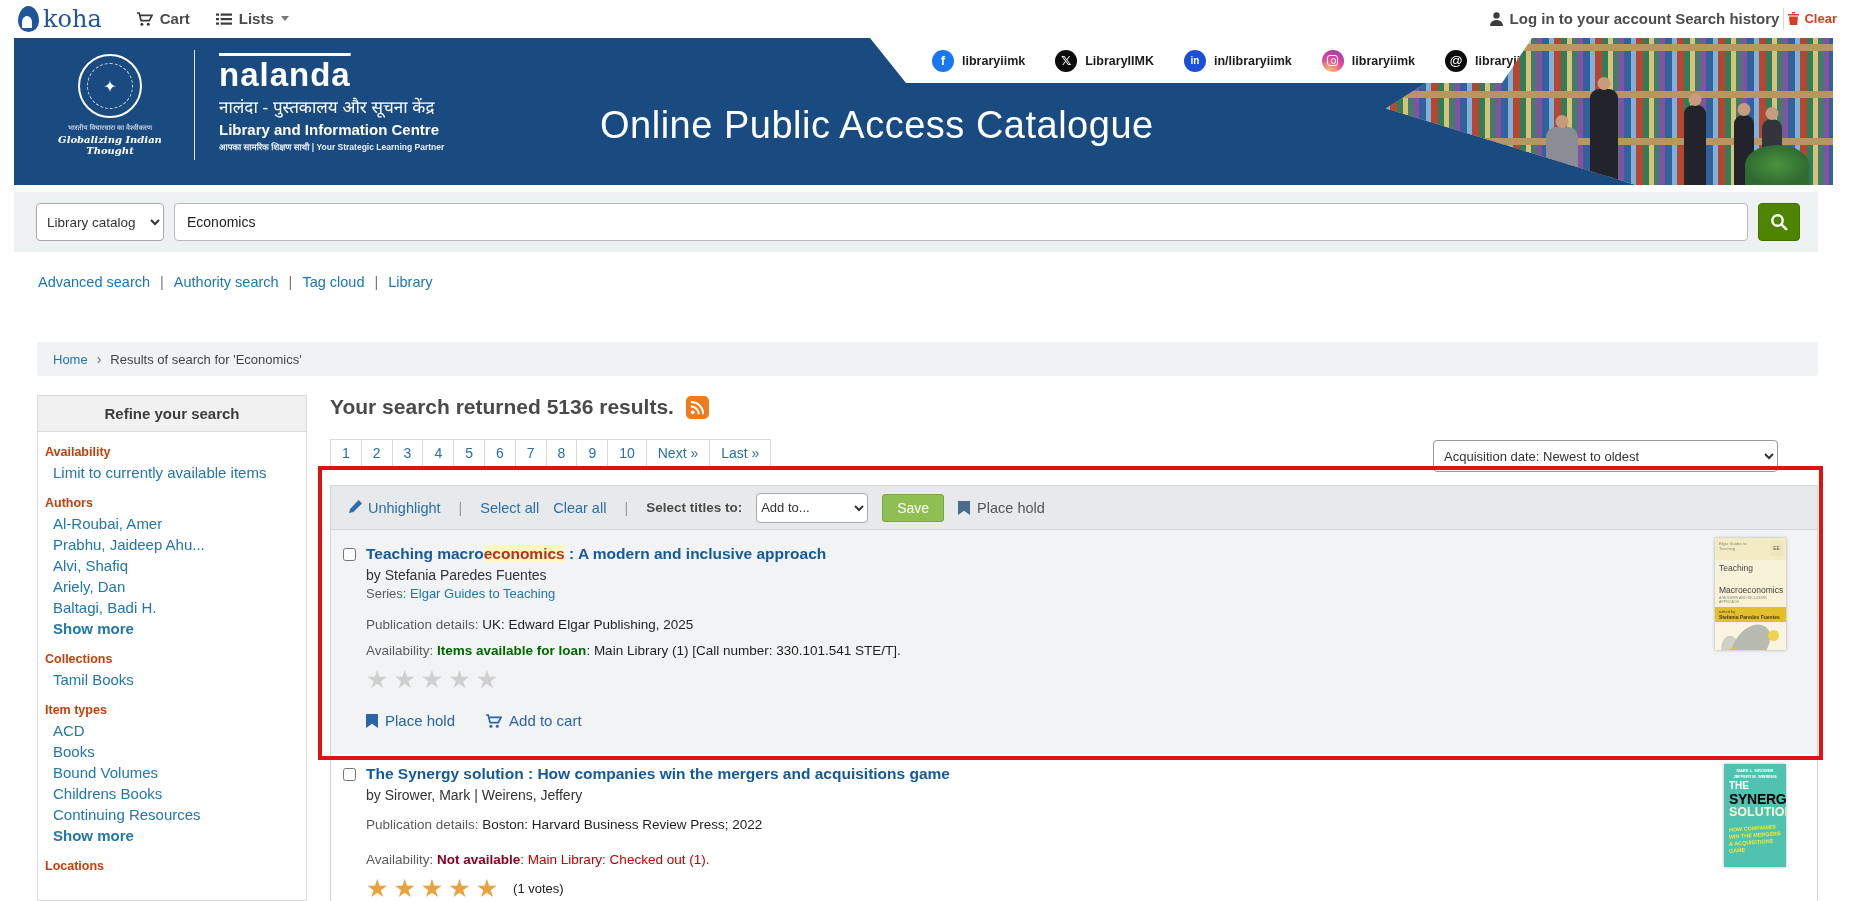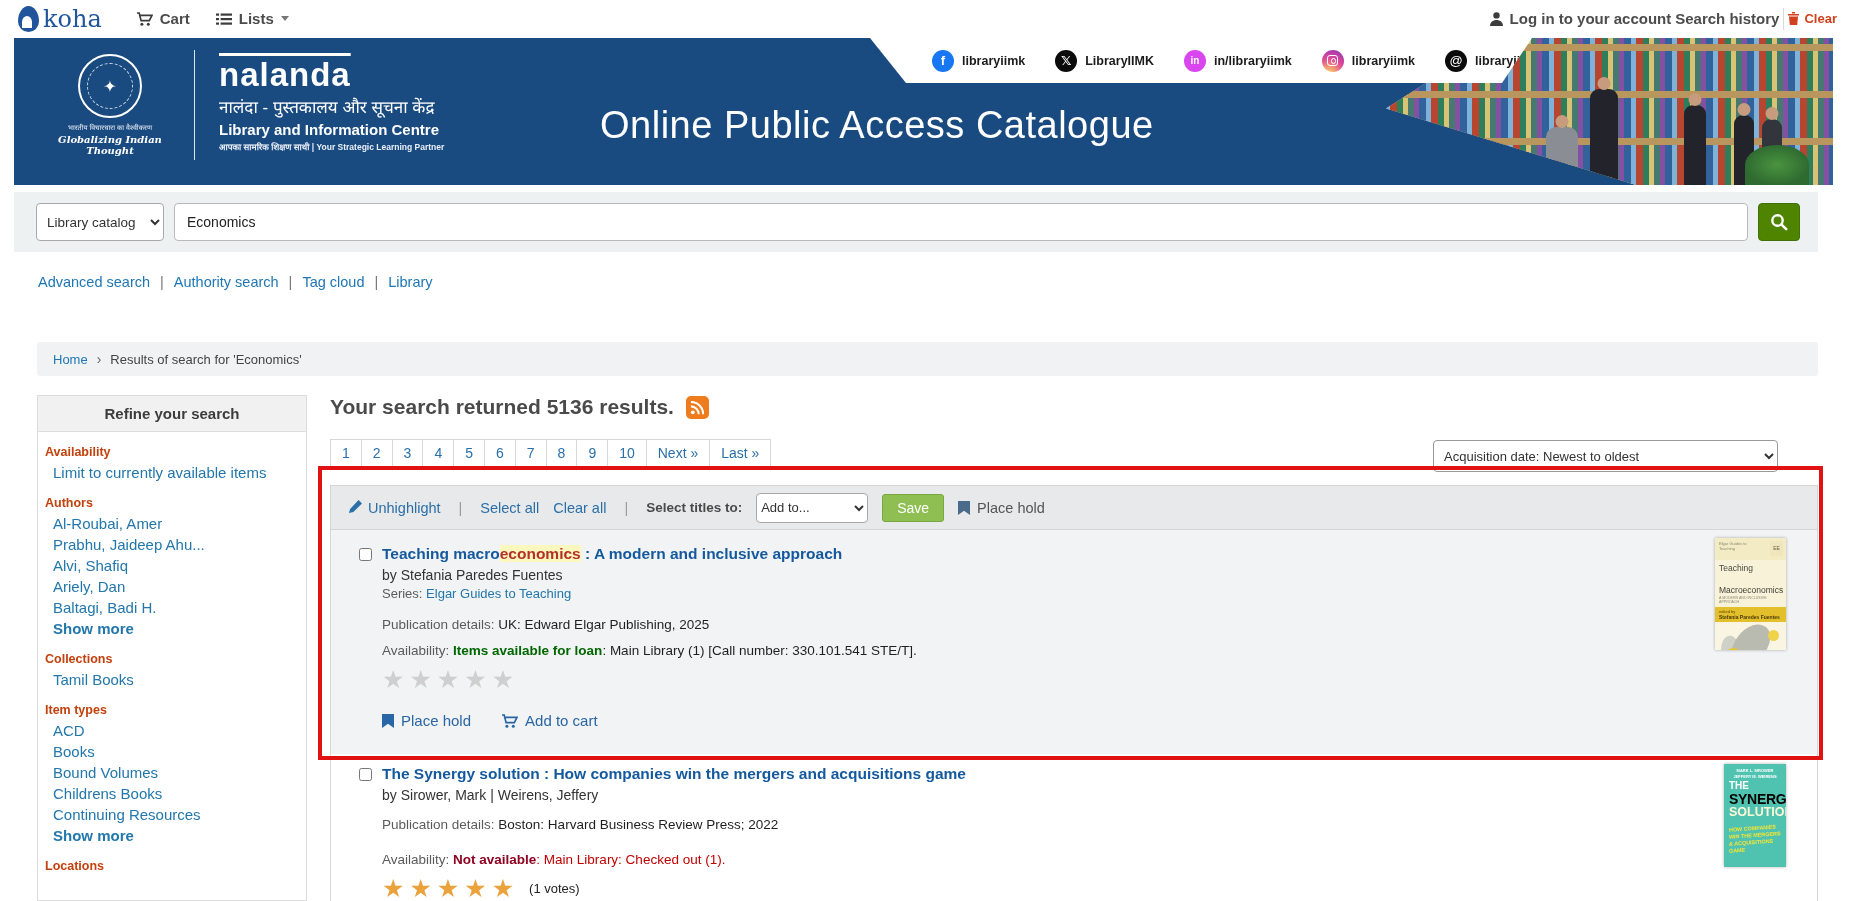--- a/index.html
+++ b/index.html
@@ -39,21 +39,21 @@
 
   .social-strip { position:absolute; left:856px; top:0; width:662px; height:45px; background:#fff;
                   clip-path:polygon(0 0,100% 0,calc(100% - 30px) 100%,36px 100%);
                   display:flex; align-items:center; gap:30px; padding-left:62px; }
   .social { display:flex; align-items:center; gap:8px; cursor:pointer; }
   .social-label { font-size:12.5px; font-weight:700; color:#1b1b1b; }
   .si { width:22px; height:22px; border-radius:50%; display:flex; align-items:center; justify-content:center;
         color:#fff; font-size:13px; font-weight:700; }
   .si.fb { background:#1877f2; }
   .si.x  { background:#0b0b0b; }
-  .si.li { background:#d946ef; font-size:10px; }
+  .si.li { background:#1d4ed8; font-size:10px; }
   .si.ig { background:radial-gradient(circle at 30% 110%,#fdc468 10%,#df4996 55%,#9437b8 95%); }
   .ig-sq { width:11px; height:11px; border:1.6px solid #fff; border-radius:3px; position:relative; }
   .ig-sq::after { content:""; position:absolute; left:2.4px; top:2.4px; width:3.6px; height:3.6px; border:1.3px solid #fff; border-radius:50%; }
   .si.th { background:#0b0b0b; font-size:13px; font-weight:400; }
 
   .banner-photo { position:absolute; right:0; top:0; width:455px; height:100%;
        clip-path:polygon(118px 0,100% 0,100% 100%,258px 100%,8px 48%);
        background-color:#cdb68c;
        background-image:
          repeating-linear-gradient(0deg, rgba(0,0,0,0) 0 40px, #b8965e 40px 47px),
@@ -124,21 +124,21 @@
   .tool-link { display:flex; gap:6px; color:#2a6fa8; cursor:pointer; }
   .tool-sep { color:#9a9a9a; margin:0 4px; }
   .tool-label { font-weight:700; color:#4a4a4a; font-size:13.5px; }
   .addto-select { width:112px; height:30px; border:1px solid #a9a9a9; border-radius:4px; background:#fff;
                   font-size:13px; color:#333; font-family:inherit; }
   .save-btn { background:#8fbf52; border:1px solid #7aa83f; color:#fff; font-size:14px; font-weight:400;
               border-radius:3px; padding:5px 14px; cursor:pointer; font-family:inherit; }
   .tool-placehold { display:flex; align-items:center; gap:7px; color:#555; cursor:pointer; }
   .tool-placehold svg { color:#4a6b8c; }
 
-  .result-row { position:relative; display:flex; padding:14px 120px 14px 24px; }
+  .result-row { position:relative; display:flex; padding:14px 120px 14px 8px; }
   .result-row.odd { background:#f1f3f4; min-height:224px; }
   .result-row.even { background:#fff; min-height:170px; padding-top:10px; }
   .row-check { margin:4px 10px 0 4px; width:13px; height:13px; }
   .row-body { flex:1; }
   .rtitle { font-size:15.5px; font-weight:700; color:#14599d; cursor:pointer; line-height:20px; }
   .rtitle .hl { background:#fcf7bc; color:#b5302a; }
   .rby { font-size:14px; color:#333; margin-top:3px; }
   .rseries { font-size:13px; margin-top:3px; }
   .rlabel { color:#5b5b5b; }
   .rseries a { color:#2277ab; text-decoration:none; cursor:pointer; }

